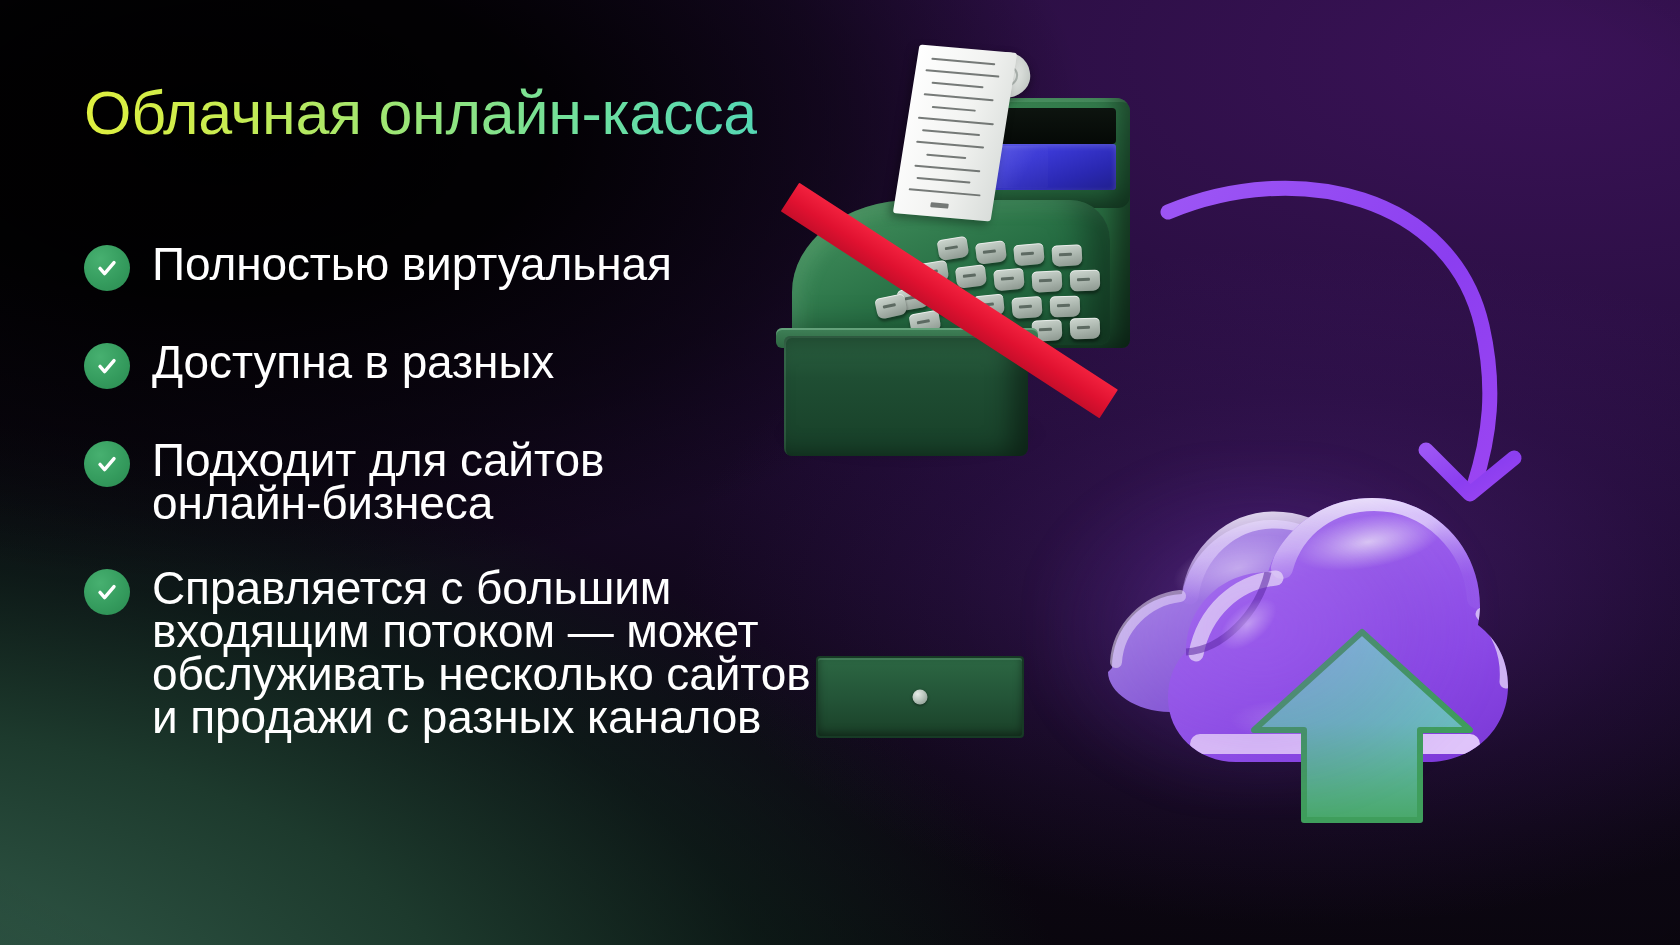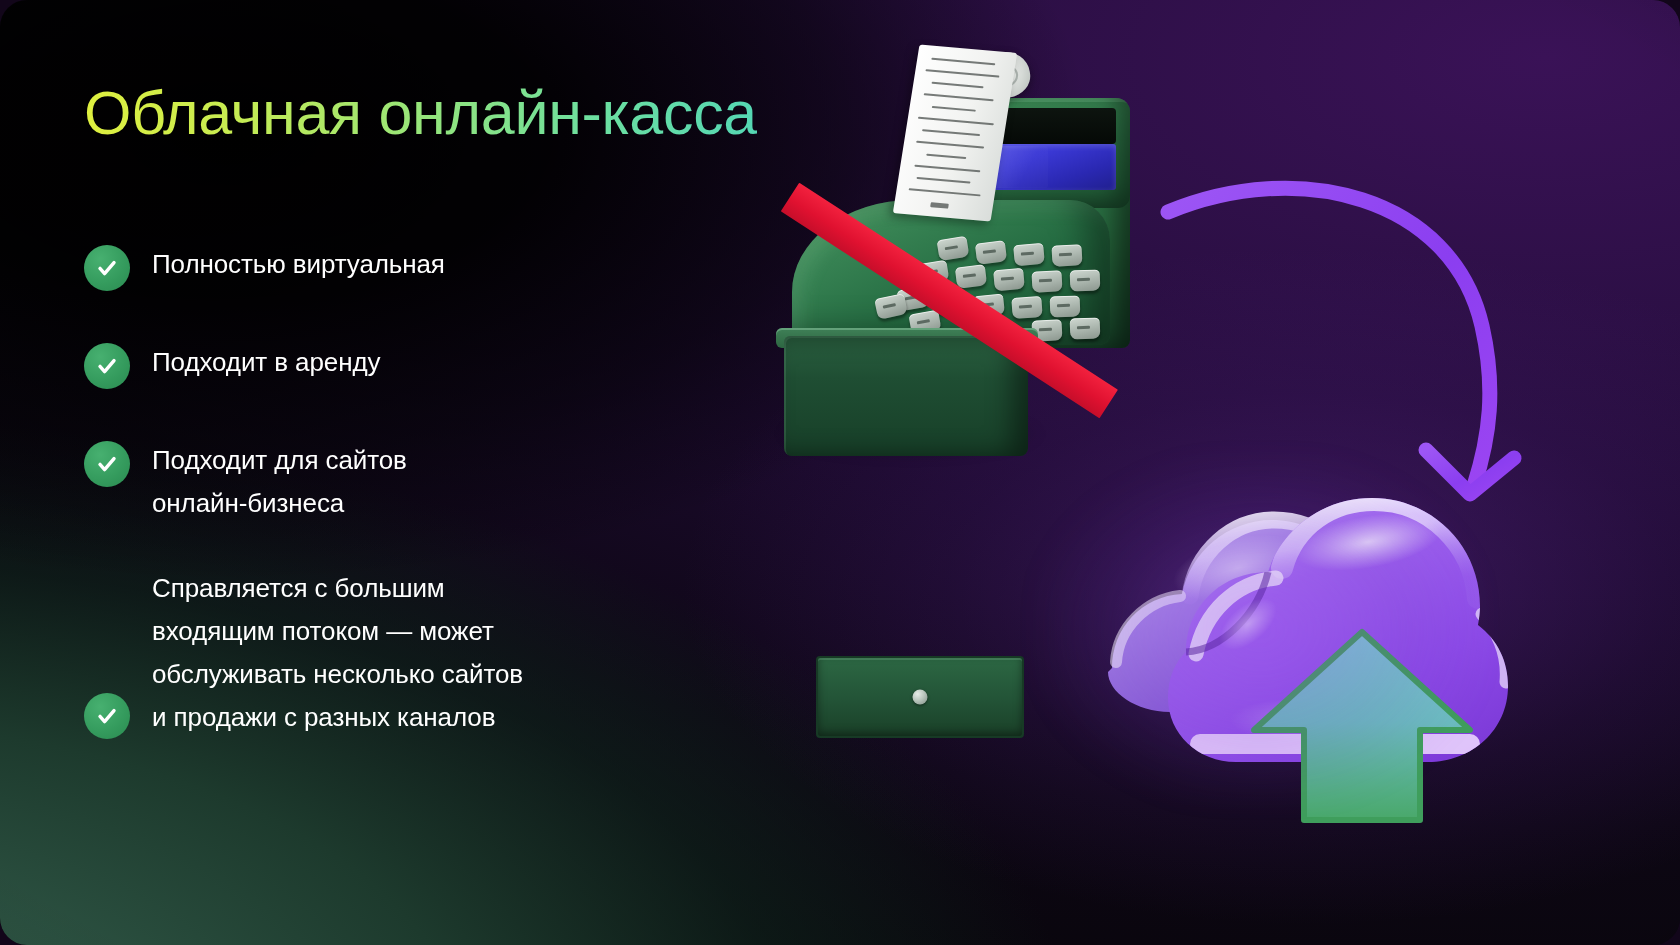--- a/index.html
+++ b/index.html
@@ -9,21 +9,20 @@
     background:#12061a;
     position:relative;
   }
 
   
   #stage {
     position:absolute; inset:0;
     width:1680px; height:945px;
     overflow:hidden;
     background:#0a0710;
-    border-radius:27px;
   }
   .bg-base{
     position:absolute; inset:0;
     background:
       radial-gradient(130% 110% at 92% 6%,   #3a1257 0%,  #2c0f45 26%, #1b0a2c 50%, #0d0714 74%, #070509 100%);
   }
   .bg-green{
     position:absolute; inset:0;
     background:
       radial-gradient(95% 85% at -12% 112%, #34604c 0%, #2b5040 22%, #1d3a2d 42%, rgba(16,40,30,0.55) 62%, rgba(10,20,16,0.0) 80%);
@@ -50,36 +49,36 @@
     position:absolute; left:84px; top:78px;
     font-size:61px; font-weight:400; letter-spacing:-0.3px;
     white-space:nowrap;
     background:linear-gradient(90deg,#dff03f 0%, #c7ec52 22%, #92e47d 52%, #6cdfa0 76%, #55d7b4 100%);
     -webkit-background-clip:text; background-clip:text;
     -webkit-text-fill-color:transparent; color:transparent;
   }
 
   .bullets{ position:absolute; left:84px; top:243px; width:760px; }
   .bullet{ display:flex; align-items:flex-start; margin-bottom:40px; }
-  .bullet:last-child{ margin-bottom:0;align-items:flex-end; }
+  .bullet:last-child{ margin-bottom:0; }
   .bullet.b1{ margin-bottom:50px; }
   .bullet.b2{ margin-bottom:50px; }
   .bullet.b3{ margin-bottom:42px; }
 
   .check{
     flex:0 0 auto;
     width:46px; height:46px; border-radius:50%;
     background:radial-gradient(circle at 35% 30%, #47b070 0%, #359c5e 55%, #2a8a50 100%);
     position:relative; margin-right:22px; margin-top:2px;
   }
   .check svg{ position:absolute; left:50%; top:50%; transform:translate(-50%,-50%); }
 
   .btext{
     color:#ffffff;
-    font-size:26px; line-height:43px; font-weight:400;
+    font-size:46px; line-height:43px; font-weight:400;
     letter-spacing:-0.1px;
     white-space:pre-line;
   }
 
   
   .register{ position:absolute; left:770px; top:40px; width:400px; height:420px; }
 
   .reg-shadow{
     position:absolute; left:10px; top:370px; width:260px; height:48px;
     background:radial-gradient(ellipse at center, rgba(0,0,0,0.55) 0%, rgba(0,0,0,0) 72%);
@@ -232,21 +231,21 @@
         </span>
         <span class="btext">Полностью виртуальная</span>
       </div>
 
       <div class="bullet b2">
         <span class="check">
           <svg width="24" height="24" viewBox="0 0 24 24" aria-hidden="true">
             <path d="M5 12.4 L9.6 17.6 L19 6.6" fill="none" stroke="#ffffff" stroke-width="3.4" stroke-linecap="round" stroke-linejoin="round"></path>
           </svg>
         </span>
-        <span class="btext">Подходит в аренду</span>
+        <span class="btext">Доступна в разных</span>
       </div>
 
       <div class="bullet b3">
         <span class="check">
           <svg width="24" height="24" viewBox="0 0 24 24" aria-hidden="true">
             <path d="M5 12.4 L9.6 17.6 L19 6.6" fill="none" stroke="#ffffff" stroke-width="3.4" stroke-linecap="round" stroke-linejoin="round"></path>
           </svg>
         </span>
         <span class="btext">Подходит для сайтов
 онлайн-бизнеса</span>

